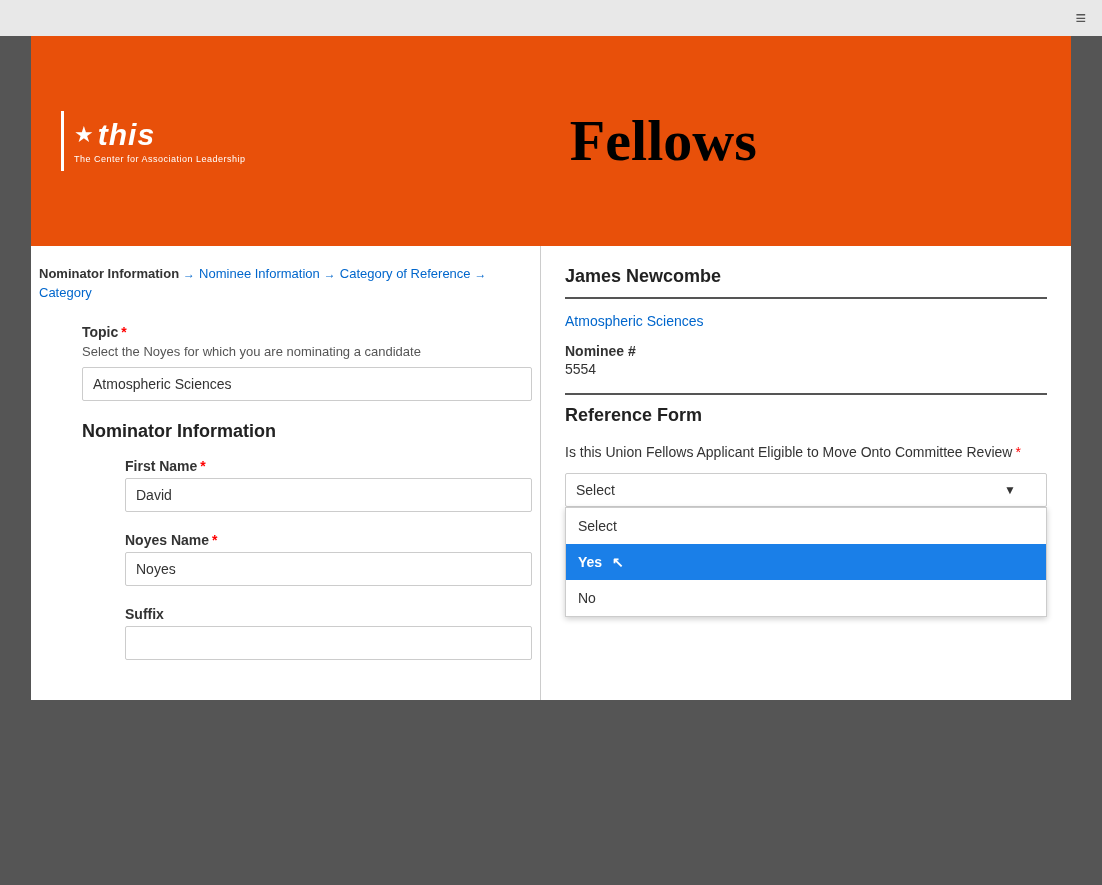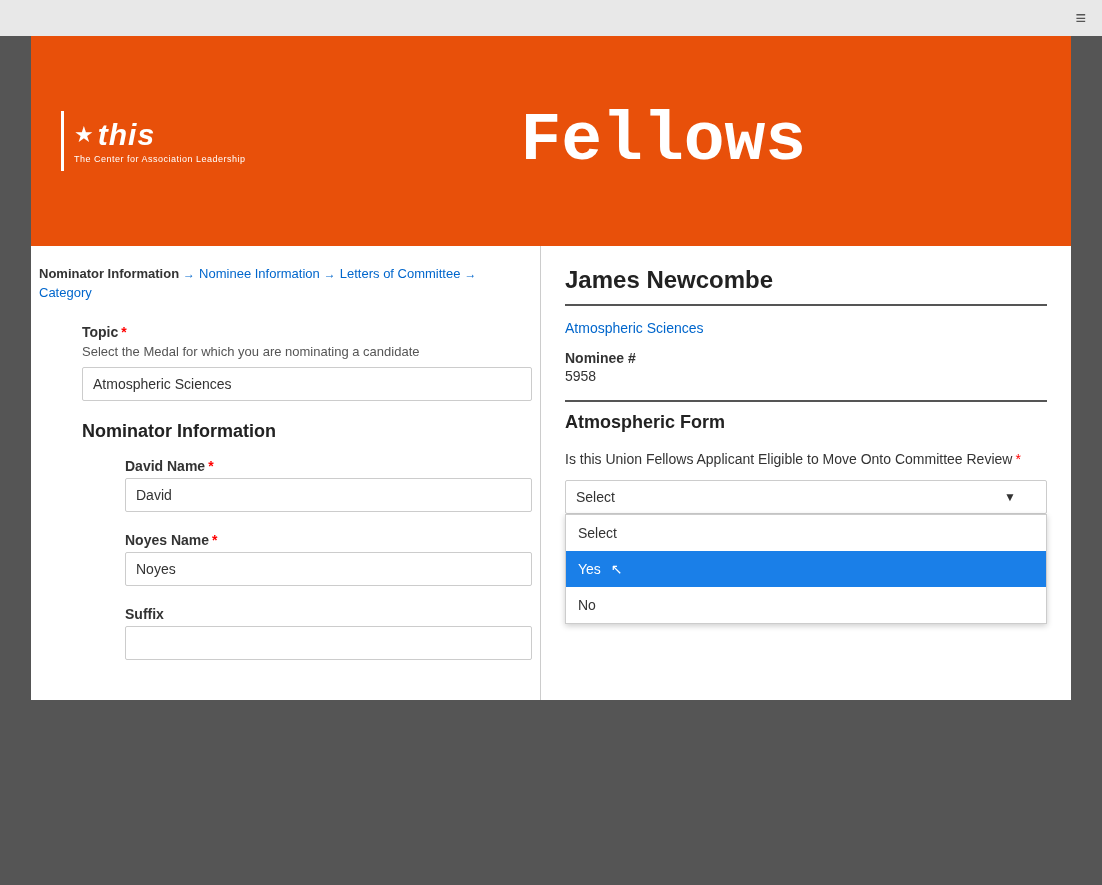--- a/index.html
+++ b/index.html
@@ -77,24 +77,24 @@
     }
 
     .logo-border-left {
       width: 3px;
       background: white;
       height: 60px;
       margin-right: 10px;
     }
 
     .banner-title {
-      color: #ffffff;
-      font-size: 68px;
+      color: #000000;
+      font-size: 58px;
       font-weight: 900;
-      font-family: Liberation Mono, monospace;
+      font-family: Liberation Serif, serif;
       line-height: 1;
       flex: 1;
       text-align: center;
     }
 
     
     .content-area {
       display: flex;
       background: #fff;
     }
@@ -173,21 +173,21 @@
       background: #fff;
     }
 
     .form-group {
       margin-bottom: 20px;
       margin-left: 43px;
     }
 
     
     .candidate-name {
-      font-size: 24px;
+      font-size: 18px;
       font-weight: bold;
       color: #222;
       margin-bottom: 14px;
       padding-bottom: 10px;
       border-bottom: 2px solid #555;
     }
 
     .info-label {
       font-size: 14px;
       font-weight: bold;
@@ -270,20 +270,21 @@
     .dropdown-item {
       padding: 10px 12px;
       font-size: 14px;
       color: #333;
       cursor: pointer;
     }
 
     .dropdown-item.selected {
       background: #1a7fe8;
       color: white;
+      font-weight: bold;
     }
 
     .cursor-indicator {
       display: inline-block;
       margin-left: 6px;
     }
   </style>
 </head>
 <body>
 
@@ -313,39 +314,39 @@
 
   <div class="content-area">
 
     <div class="left-panel">
 
       <div class="breadcrumb">
         <span class="breadcrumb-item active">Nominator Information</span>
         <span class="breadcrumb-arrow">→</span>
         <span class="breadcrumb-item">Nominee Information</span>
         <span class="breadcrumb-arrow">→</span>
-        <span class="breadcrumb-item">Letters of Committee</span>
+        <span class="breadcrumb-item">Category of Reference</span>
         <span class="breadcrumb-arrow">→</span>
         <span class="breadcrumb-item">Category</span>
       </div>
 
       <div class="form-group">
         <div class="field-label">
           <span>Topic</span><span class="required">*</span>
         </div>
-        <div class="field-description">Select the Medal for which you are nominating a candidate</div>
+        <div class="field-description">Select the Noyes for which you are nominating a candidate</div>
         <input class="form-input" type="text" value="Atmospheric Sciences" style="">
       </div>
 
       <div class="form-group">
         <div class="section-title">Nominator Information</div>
 
         <div class="form-group">
           <div class="field-label">
-            <span>David Name</span><span class="required">*</span>
+            <span>First Name</span><span class="required">*</span>
           </div>
           <input class="form-input" type="text" value="David" style="">
         </div>
 
         <div class="form-group">
           <div class="field-label">
             <span>Noyes Name</span><span class="required">*</span>
           </div>
           <input class="form-input" type="text" value="Noyes" style="">
         </div>
@@ -357,24 +358,24 @@
       </div>
     </div>
 
     <div class="right-panel">
 
       <div class="candidate-name">James Newcombe</div>
 
       <div class="info-value">Atmospheric Sciences</div>
 
       <div class="info-label">Nominee #</div>
-      <div class="info-value black">5958</div>
+      <div class="info-value black">5554</div>
 
       <div class="eval-section">
-        <div class="eval-title">Atmospheric Form</div>
+        <div class="eval-title">Reference Form</div>
 
         <div class="eval-question">
           <span>Is this Union Fellows Applicant Eligible to Move Onto Committee Review</span><span class="required">*</span>
         </div>
 
         <div class="select-wrapper">
           <div class="select-display">
             <span>Select</span>
             <span class="select-arrow">▼</span>
           </div>

